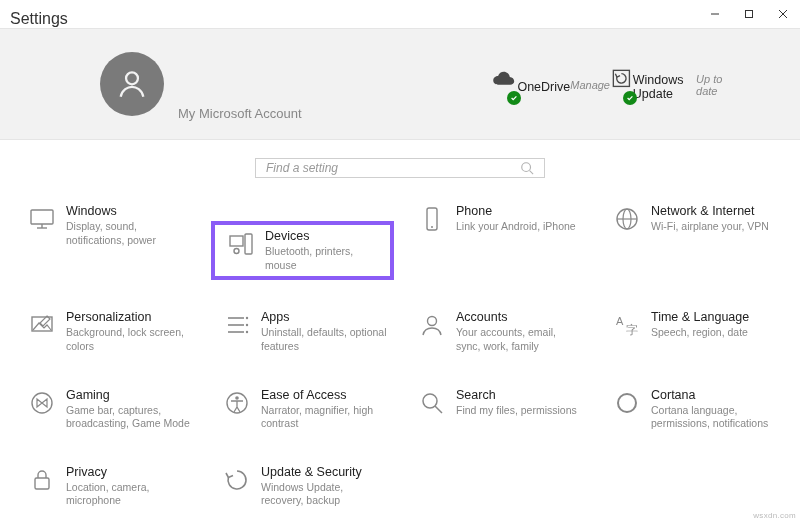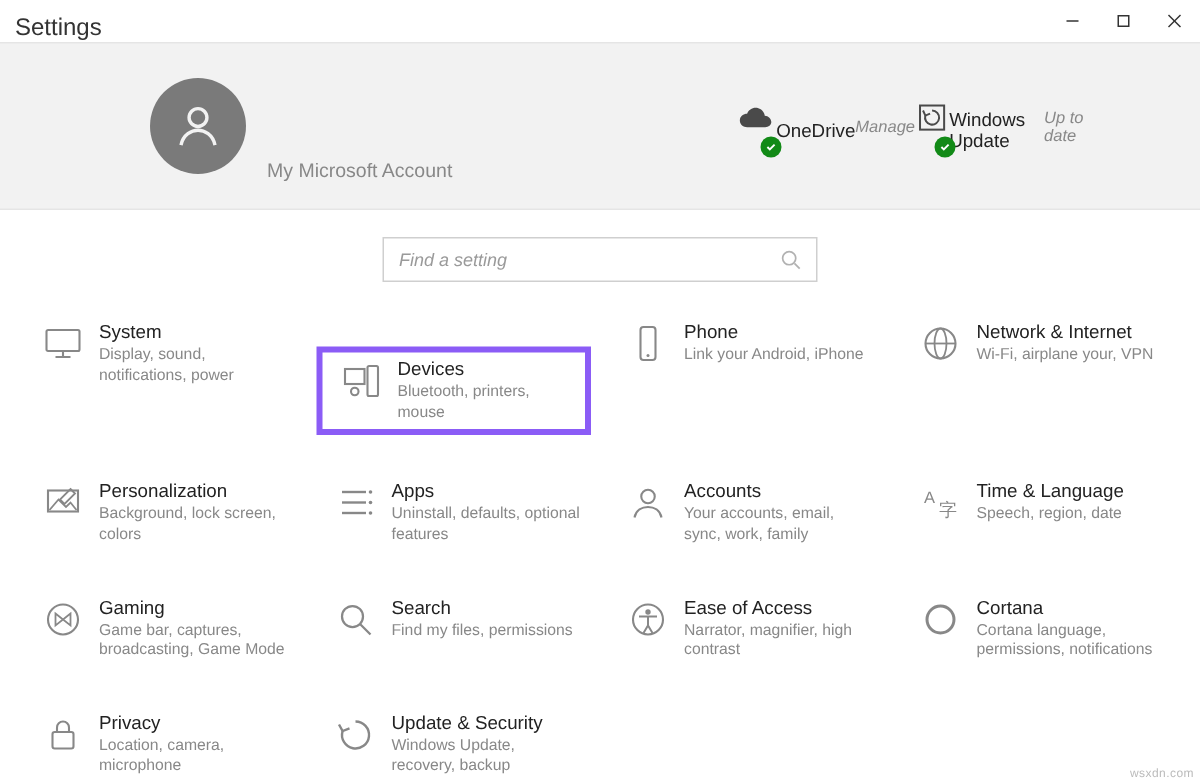--- a/index.html
+++ b/index.html
@@ -13,21 +13,21 @@
   .avatar svg { width: 34px; height: 34px; }
   .account-name { font-size: 13px; color:#888; align-self: flex-end; margin-bottom: 18px; text-align: right;}
   .header .spacer2 { flex:1; }
   .quick { display:flex; flex-direction:row; align-items:center; width:120px; }
   .quick-icon { width:34px; height:34px; position:relative; }
   .quick-title { font-size:12.5px; color:#222; margin-top:6px;}
   .quick-sub   { font-size:11px;   color:#888; margin-top:2px;font-style:italic;}
   .badge { position:absolute; right:-4px; bottom:-4px; width:14px; height:14px; background:#128a17; border-radius:50%; display:flex; align-items:center; justify-content:center;}
   .badge svg { width:8px; height:8px; }
   .search-wrap { display:flex; justify-content:center; margin-top:18px; margin-bottom:22px;}
-  .search { width: 290px; height: 30px; border:1px solid #cfcfcf; display:flex; align-items:center; padding:0 10px; font-size:12px; color:#888; }
+  .search { width: 290px; height: 20px; border:1px solid #cfcfcf; display:flex; align-items:center; padding:0 10px; font-size:12px; color:#888; }
   .search .ph { flex:1; font-style: italic; color:#9a9a9a; }
   .search svg { width:14px; height:14px; opacity:.5;}
   .grid { display:grid; grid-template-columns: repeat(4, 1fr); column-gap: 12px; row-gap: 26px; padding: 0 16px;}
   .tile { display:flex; padding:4px 6px; }
   .tile.hl { border:4px solid #8b5cf6;margin-top:21px; }
   .tile-icon { width:40px; flex-shrink:0; color:#888; display:flex; align-items:flex-start; justify-content:center; padding-top:2px;}
   .tile-icon svg { width:26px; height:26px; }
   .tile-txt { padding-left:4px; }
   .tile-title { font-size:12.5px; color:#222; margin-bottom:2px;}
   .tile-desc  { font-size:10.5px; color:#888; line-height:1.3; }
@@ -114,21 +114,21 @@
 
   <div class="tile">
     <div class="tile-icon">
         <svg viewBox="0 0 26 26">
           <rect x="2" y="4" width="22" height="14" rx="1" fill="none" stroke="#888" stroke-width="1.4"></rect>
           <line x1="8" y1="22" x2="18" y2="22" stroke="#888" stroke-width="1.4"></line>
           <line x1="13" y1="18" x2="13" y2="22" stroke="#888" stroke-width="1.4"></line>
         </svg>
       </div>
     <div class="tile-txt">
-        <div class="tile-title">System</div>
+        <div class="tile-title">Windows</div>
         <div class="tile-desc">Display, sound, notifications, power</div>
       </div>
   </div>
 
   <div class="tile hl">
     <div class="tile-icon">
         <svg viewBox="0 0 26 26">
           <rect x="2" y="5" width="13" height="10" fill="none" stroke="#888" stroke-width="1.4"></rect>
           <rect x="17" y="3" width="7" height="20" rx="1" fill="none" stroke="#888" stroke-width="1.4"></rect>
           <circle cx="8.5" cy="20" r="2.5" fill="none" stroke="#888" stroke-width="1.4"></circle>
@@ -233,47 +233,47 @@
       </div>
     <div class="tile-txt">
         <div class="tile-title">Gaming</div>
         <div class="tile-desc">Game bar, captures, broadcasting, Game Mode</div>
       </div>
   </div>
 
   <div class="tile">
     <div class="tile-icon">
         <svg viewBox="0 0 26 26">
-          <circle cx="11" cy="11" r="7" fill="none" stroke="#888" stroke-width="1.5"></circle>
-          <line x1="16" y1="16" x2="23" y2="23" stroke="#888" stroke-width="1.5"></line>
-        </svg>
-      </div>
-    <div class="tile-txt">
-        <div class="tile-title">Search</div>
-        <div class="tile-desc">Find my files, permissions</div>
-      </div>
-  </div>
-
-  <div class="tile">
-    <div class="tile-icon">
-        <svg viewBox="0 0 26 26">
           <circle cx="13" cy="13" r="10" fill="none" stroke="#888" stroke-width="1.4"></circle>
           <circle cx="13" cy="8" r="1.8" fill="#888"></circle>
           <path d="M7 11h12M13 11v6m-3 5l3-5 3 5" fill="none" stroke="#888" stroke-width="1.3"></path>
         </svg>
       </div>
     <div class="tile-txt">
         <div class="tile-title">Ease of Access</div>
         <div class="tile-desc">Narrator, magnifier, high contrast</div>
       </div>
   </div>
 
   <div class="tile">
     <div class="tile-icon">
         <svg viewBox="0 0 26 26">
+          <circle cx="11" cy="11" r="7" fill="none" stroke="#888" stroke-width="1.5"></circle>
+          <line x1="16" y1="16" x2="23" y2="23" stroke="#888" stroke-width="1.5"></line>
+        </svg>
+      </div>
+    <div class="tile-txt">
+        <div class="tile-title">Search</div>
+        <div class="tile-desc">Find my files, permissions</div>
+      </div>
+  </div>
+
+  <div class="tile">
+    <div class="tile-icon">
+        <svg viewBox="0 0 26 26">
           <circle cx="13" cy="13" r="9" fill="none" stroke="#888" stroke-width="2"></circle>
         </svg>
       </div>
     <div class="tile-txt">
         <div class="tile-title">Cortana</div>
         <div class="tile-desc">Cortana language, permissions, notifications</div>
       </div>
   </div>
 
   <div class="tile">

